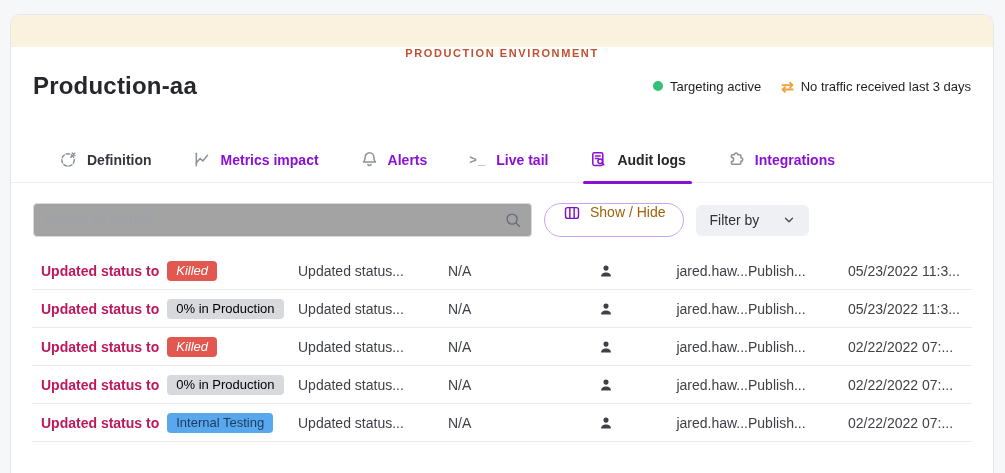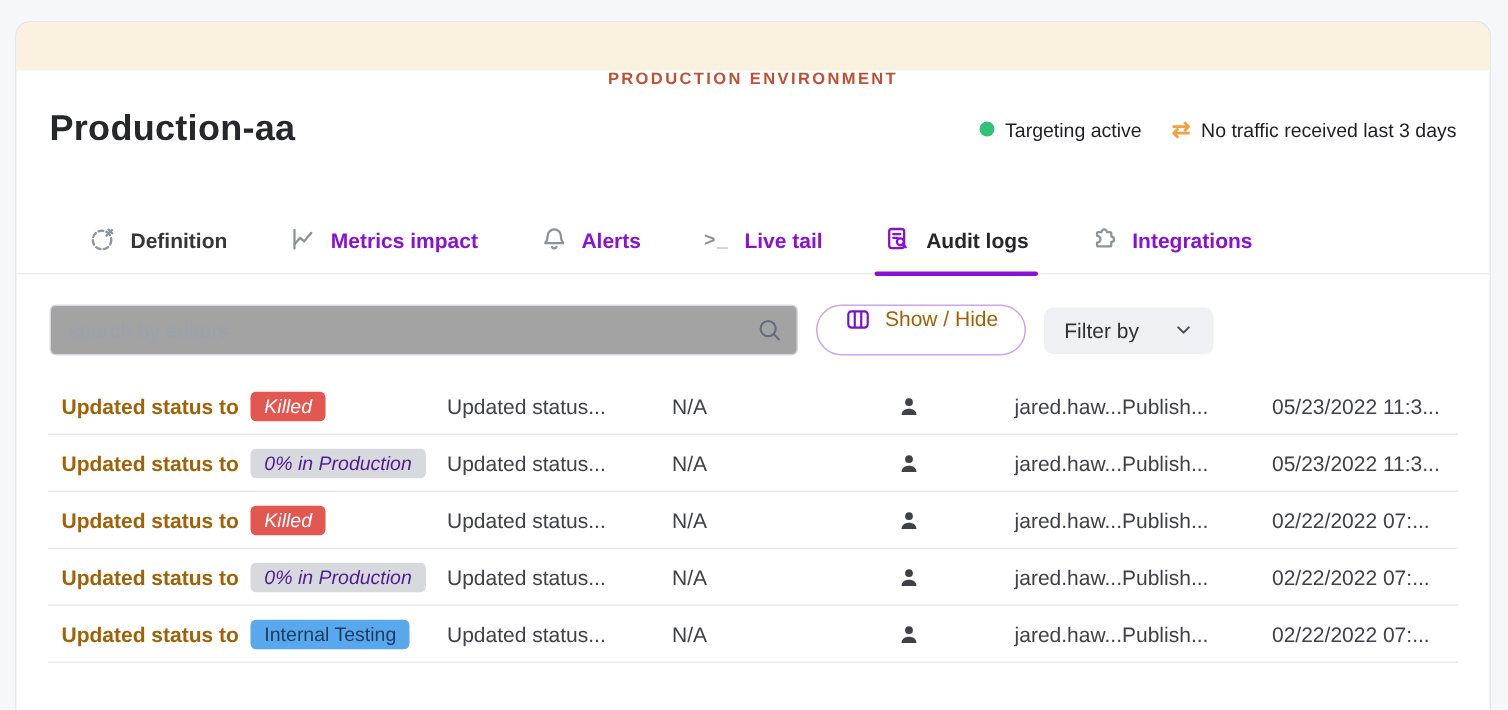--- a/index.html
+++ b/index.html
@@ -116,29 +116,29 @@
     border-bottom: 2px solid #393A40;
     font-size: 14px; font-weight: 700; color: #26282D;
   }
   .tr {
     height: 38px;
     border-bottom: 1px solid #E8E9EC;
     font-size: 14px; color: #3F4147;
   }
   .td { white-space: nowrap; overflow: hidden; }
   .td-title { display: flex; align-items: center; gap: 8px; }
-  .title-link { color: #a16207; font-weight: 700; cursor: pointer; }
+  .title-link { color: #be185d; font-weight: 700; cursor: pointer; }
   .badge {
     display: inline-block;
     padding: 2px 9px 3px 9px;
     border-radius: 4px;
     font-size: 13px;
   }
   .badge[data-type="red"]  { background: #E2574F; color: #ffffff; font-style: italic; }
-  .badge[data-type="gray"] { background: #D8D9DD; color: #4c1d95; font-style: italic; }
+  .badge[data-type="gray"] { background: #D8D9DD; color: #000000; }
   .badge[data-type="blue"] { background: #59A7EC; color: #1C3D63; }
   .td-edited { display: flex; align-items: center; gap: 6px; justify-content: space-between; }
 </style>
 </head>
 <body>
 
 <div class="card">
 
   <div class="env-banner">
     <span>PRODUCTION ENVIRONMENT</span>

